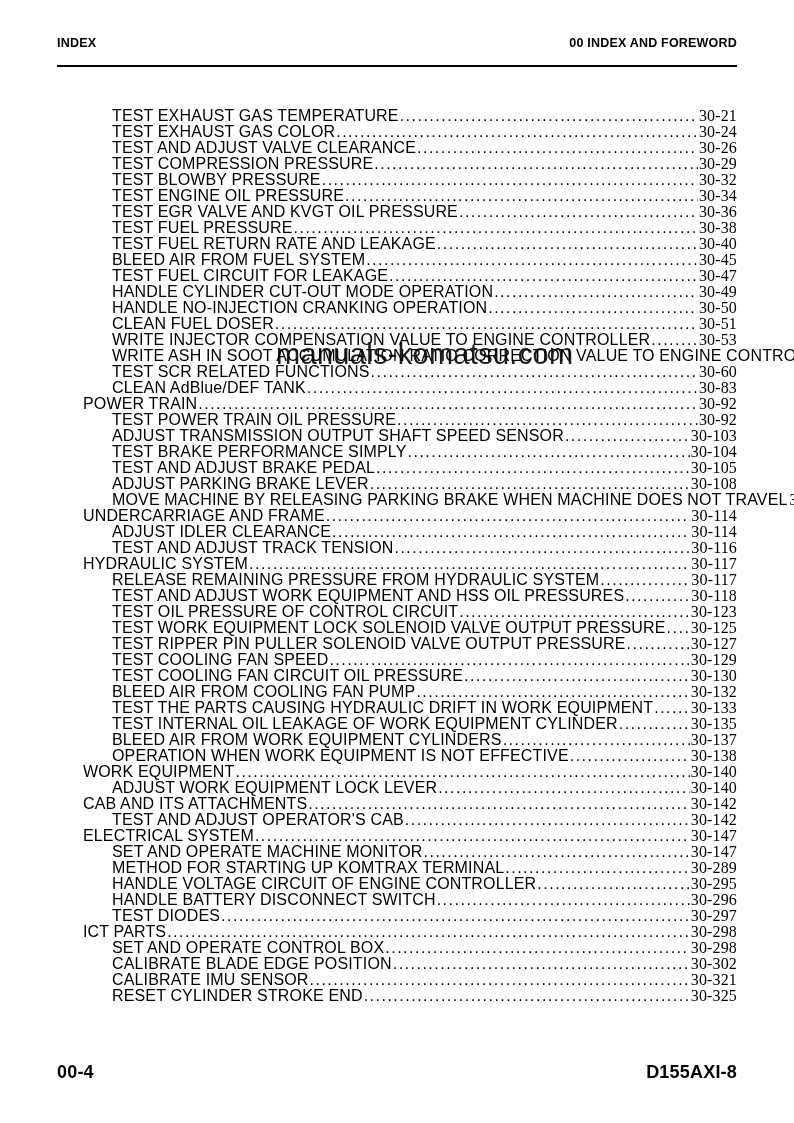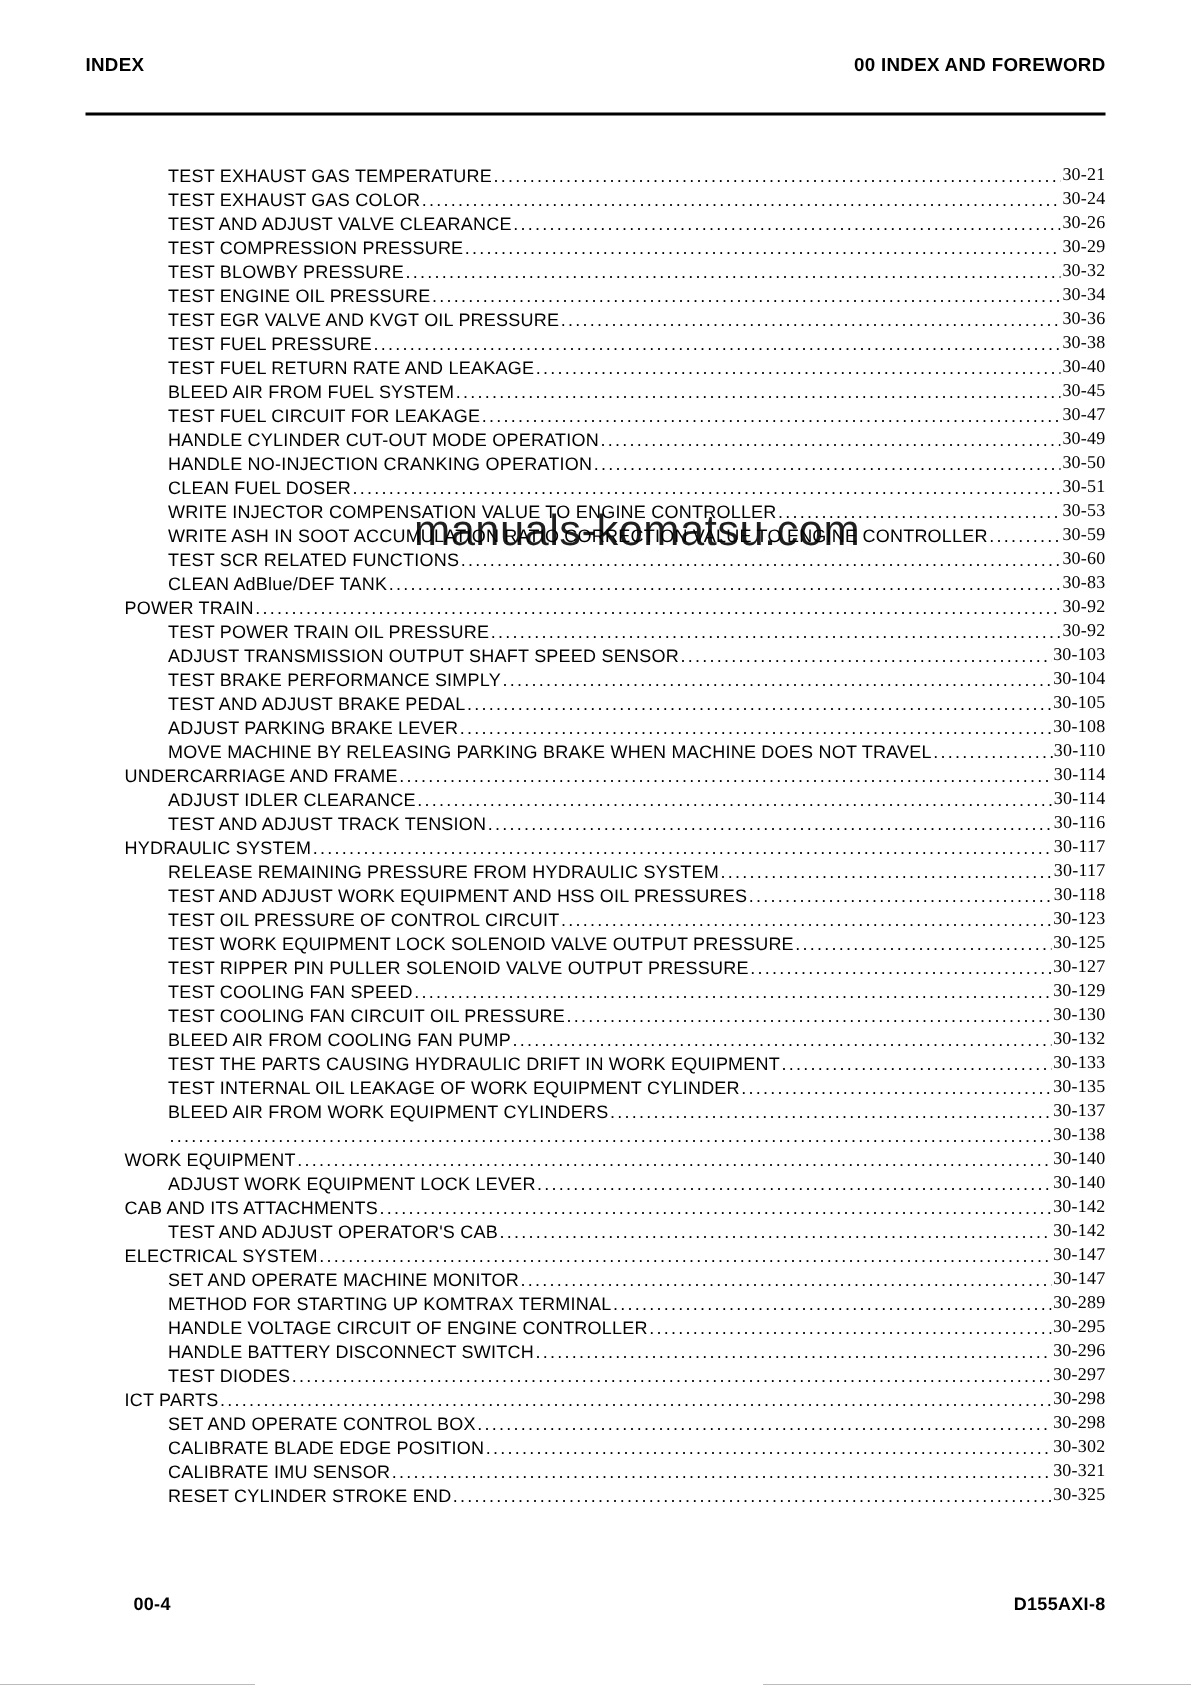--- a/index.html
+++ b/index.html
@@ -18,34 +18,34 @@
     position: absolute;
     left: 57px;
     right: 57px;
     top: 36px;
     display: flex;
     justify-content: space-between;
     align-items: flex-end;
     font-size: 12.5px;
     font-weight: bold;
     letter-spacing: 0.2px;
-    padding-bottom: 25px;
+    padding-bottom: 15px;
     border-bottom: 2px solid #000000;
   }
   .toc {
     position: absolute;
     left: 57px;
     right: 57px;
     top: 108px;
   }
   .toc-row {
     display: flex;
-    align-items: flex-end;
+    align-items: center;
     height: 16px;
-    font-size: 12px;
+    font-size: 16px;
     letter-spacing: 0.15px;
     white-space: nowrap;
   }
   .toc-row.level-0 { padding-left: 26px; }
   .toc-row.level-1 { padding-left: 55px; }
   .toc-label { flex: 0 0 auto; }
   .toc-dots {
     flex: 1 1 auto;
     overflow: hidden;
     margin: 0 1px;
@@ -65,24 +65,23 @@
     z-index: 5;
     pointer-events: none;
   }
   .footer {
     position: absolute;
     left: 57px;
     right: 57px;
     top: 1062px;
     display: flex;
     justify-content: space-between;
-    font-size: 12px;
+    font-size: 18px;
     font-weight: bold;
     letter-spacing: 0.2px;
-    margin-left: 32px;
   }
 </style>
 </head>
 <body>
 
 <div class="page">
 
   <div class="header">
     <span>INDEX</span>
     <span>00 INDEX AND FOREWORD</span>
@@ -283,20 +282,21 @@
         <span class="toc-label">TEST INTERNAL OIL LEAKAGE OF WORK EQUIPMENT CYLINDER</span>
         <span class="toc-dots"></span>
         <span class="toc-page">30-135</span>
       </div>
       <div class="toc-row level-1">
         <span class="toc-label">BLEED AIR FROM WORK EQUIPMENT CYLINDERS</span>
         <span class="toc-dots"></span>
         <span class="toc-page">30-137</span>
       </div>
       <div class="toc-row level-1">
+        <span class="toc-label">OPERATION WHEN WORK EQUIPMENT IS NOT EFFECTIVE</span>
         <span class="toc-dots"></span>
         <span class="toc-page">30-138</span>
       </div>
       <div class="toc-row level-0">
         <span class="toc-label">WORK EQUIPMENT</span>
         <span class="toc-dots"></span>
         <span class="toc-page">30-140</span>
       </div>
       <div class="toc-row level-1">
         <span class="toc-label">ADJUST WORK EQUIPMENT LOCK LEVER</span>

